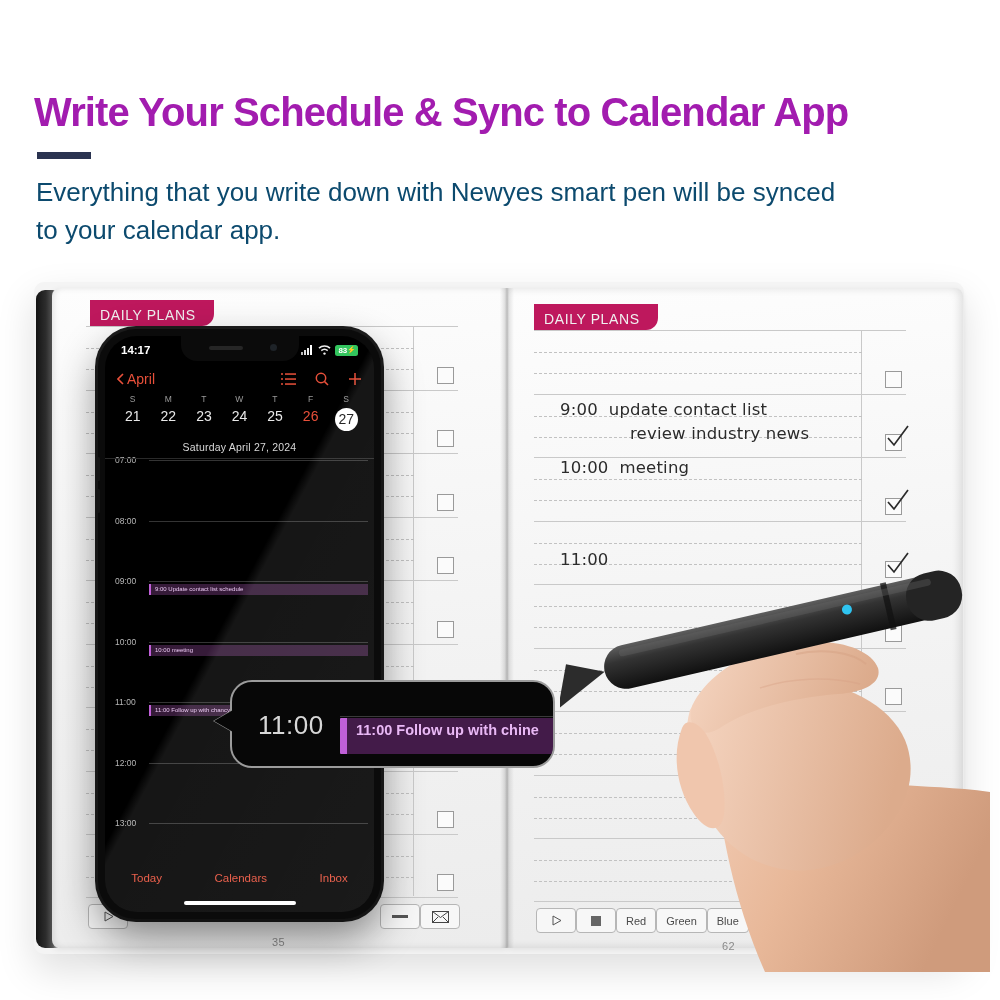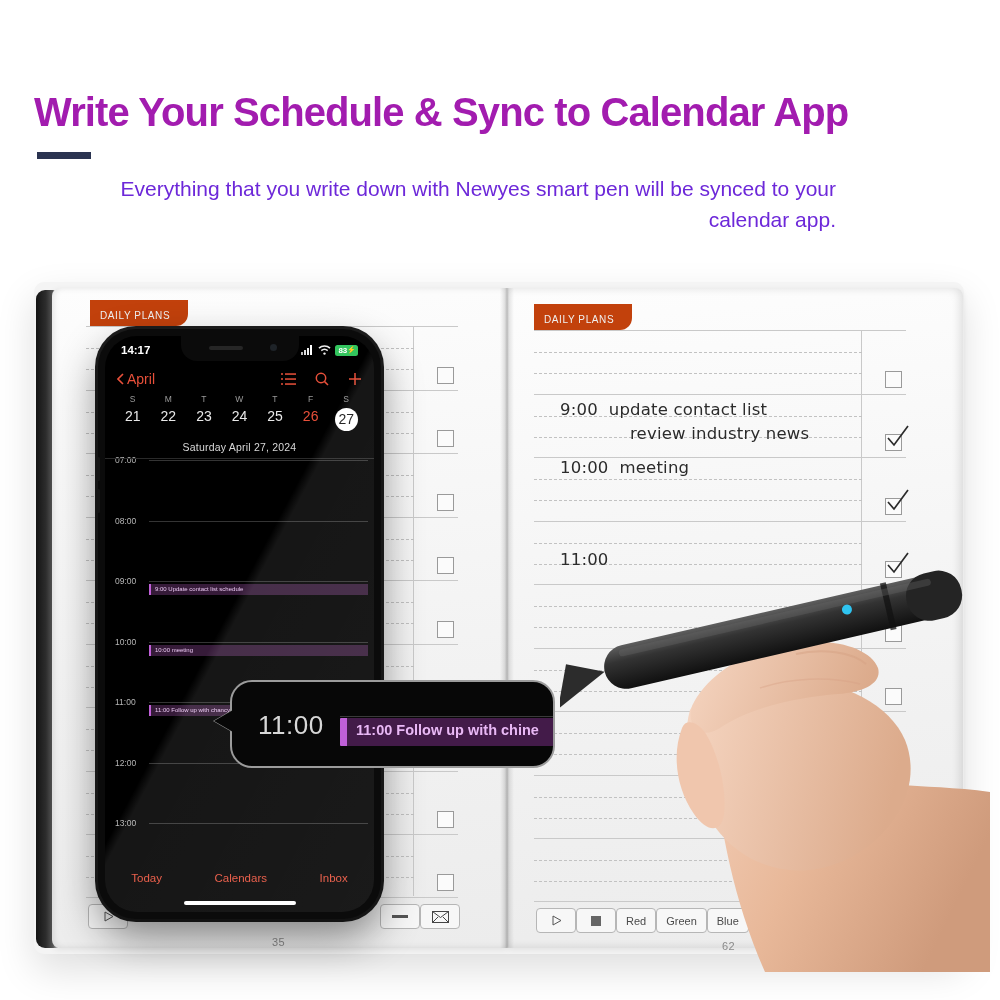--- a/index.html
+++ b/index.html
@@ -22,22 +22,22 @@
     position: absolute; left: 34px; top: 90px;
     font-size: 40px; font-weight: 700; color: #a21caf;
     letter-spacing: -0.9px; white-space: nowrap;
   }
   .accent-bar {
     position: absolute; left: 37px; top: 152px;
     width: 54px; height: 7px; background: #2a3350;
   }
   .subcopy {
     position: absolute; left: 36px; top: 173px;
-    font-size: 21px; line-height: 1.48; color: #6d28d9;
-    font-weight: 400; width: 800px; text-align: right;
+    font-size: 26px; line-height: 1.48; color: #0c4a6e;
+    font-weight: 400; width: 800px;
   }
 
   
   .scene { position: absolute; left: 0; top: 262px; width: 1000px; height: 738px; }
 
   .book-shadow {
     position: absolute; left: 34px; top: 20px; width: 930px; height: 672px;
     border-radius: 10px;
     box-shadow: 0 16px 38px rgba(0,0,0,0.13);
     background: #f4f4f4;
@@ -57,23 +57,23 @@
   .page-right { left: 508px; width: 455px; border-radius: 2px 8px 8px 2px;
                 box-shadow: -3px 0 10px rgba(0,0,0,0.12) inset, 0 2px 6px rgba(0,0,0,0.08); }
   .spine {
     position: absolute; left: 500px; top: 26px; width: 14px; height: 660px;
     background: linear-gradient(90deg,rgba(0,0,0,0.0) 0%,rgba(0,0,0,0.10) 35%,
                 rgba(0,0,0,0.22) 50%,rgba(0,0,0,0.08) 65%,rgba(0,0,0,0.0) 100%);
   }
 
   
   .tab {
-    position: absolute; height: 26px; background: #c2410c;
+    position: absolute; height: 26px; background: #be185d;
     border-radius: 0 0 12px 0;
-    color: #f0f0f0; font-size: 10px; letter-spacing: 0.6px;
+    color: #f0f0f0; font-size: 14px; letter-spacing: 0.6px;
     display: flex; align-items: center; padding: 4px 18px 0 10px;
     font-weight: 400;
   }
   .tab-left  { left: 90px;  top: 38px; }
   .tab-right { left: 534px; top: 42px; }
 
   
   .lines { position: absolute; }
   .lines-left  { left: 86px;  top: 64px;  width: 372px; height: 570px; }
   .lines-right { left: 534px; top: 68px;  width: 372px; height: 570px; }
@@ -229,21 +229,21 @@
     z-index: 12; overflow: hidden;
   }
   .callout .big-time {
     position: absolute; left: 26px; top: 28px; font-size: 26px; color: #d7d7d7;
     letter-spacing: 0.5px;
   }
   .callout .mag-line {
     position: absolute; left: 108px; top: 34px; right: -4px; height: 1px; background: #3a3a3a;
   }
   .callout .mag-ev {
-    position: absolute; left: 108px; top: 36px; right: -20px; height: 28px;
+    position: absolute; left: 108px; top: 36px; right: -20px; height: 36px;
     background: rgba(150,55,165,0.42); border-left: 7px solid #c060d8;
     border-radius: 1px;
     color: #e9b8f5; font-size: 14.5px; font-weight: 700; line-height: 24px;
     padding-left: 9px; white-space: nowrap; overflow: hidden;
   }
   .callout-arrow {
     position: absolute; left: 214px; top: 448px; z-index: 13;
     width: 0; height: 0;
     border-top: 11px solid transparent; border-bottom: 11px solid transparent;
     border-right: 19px solid #070707;

